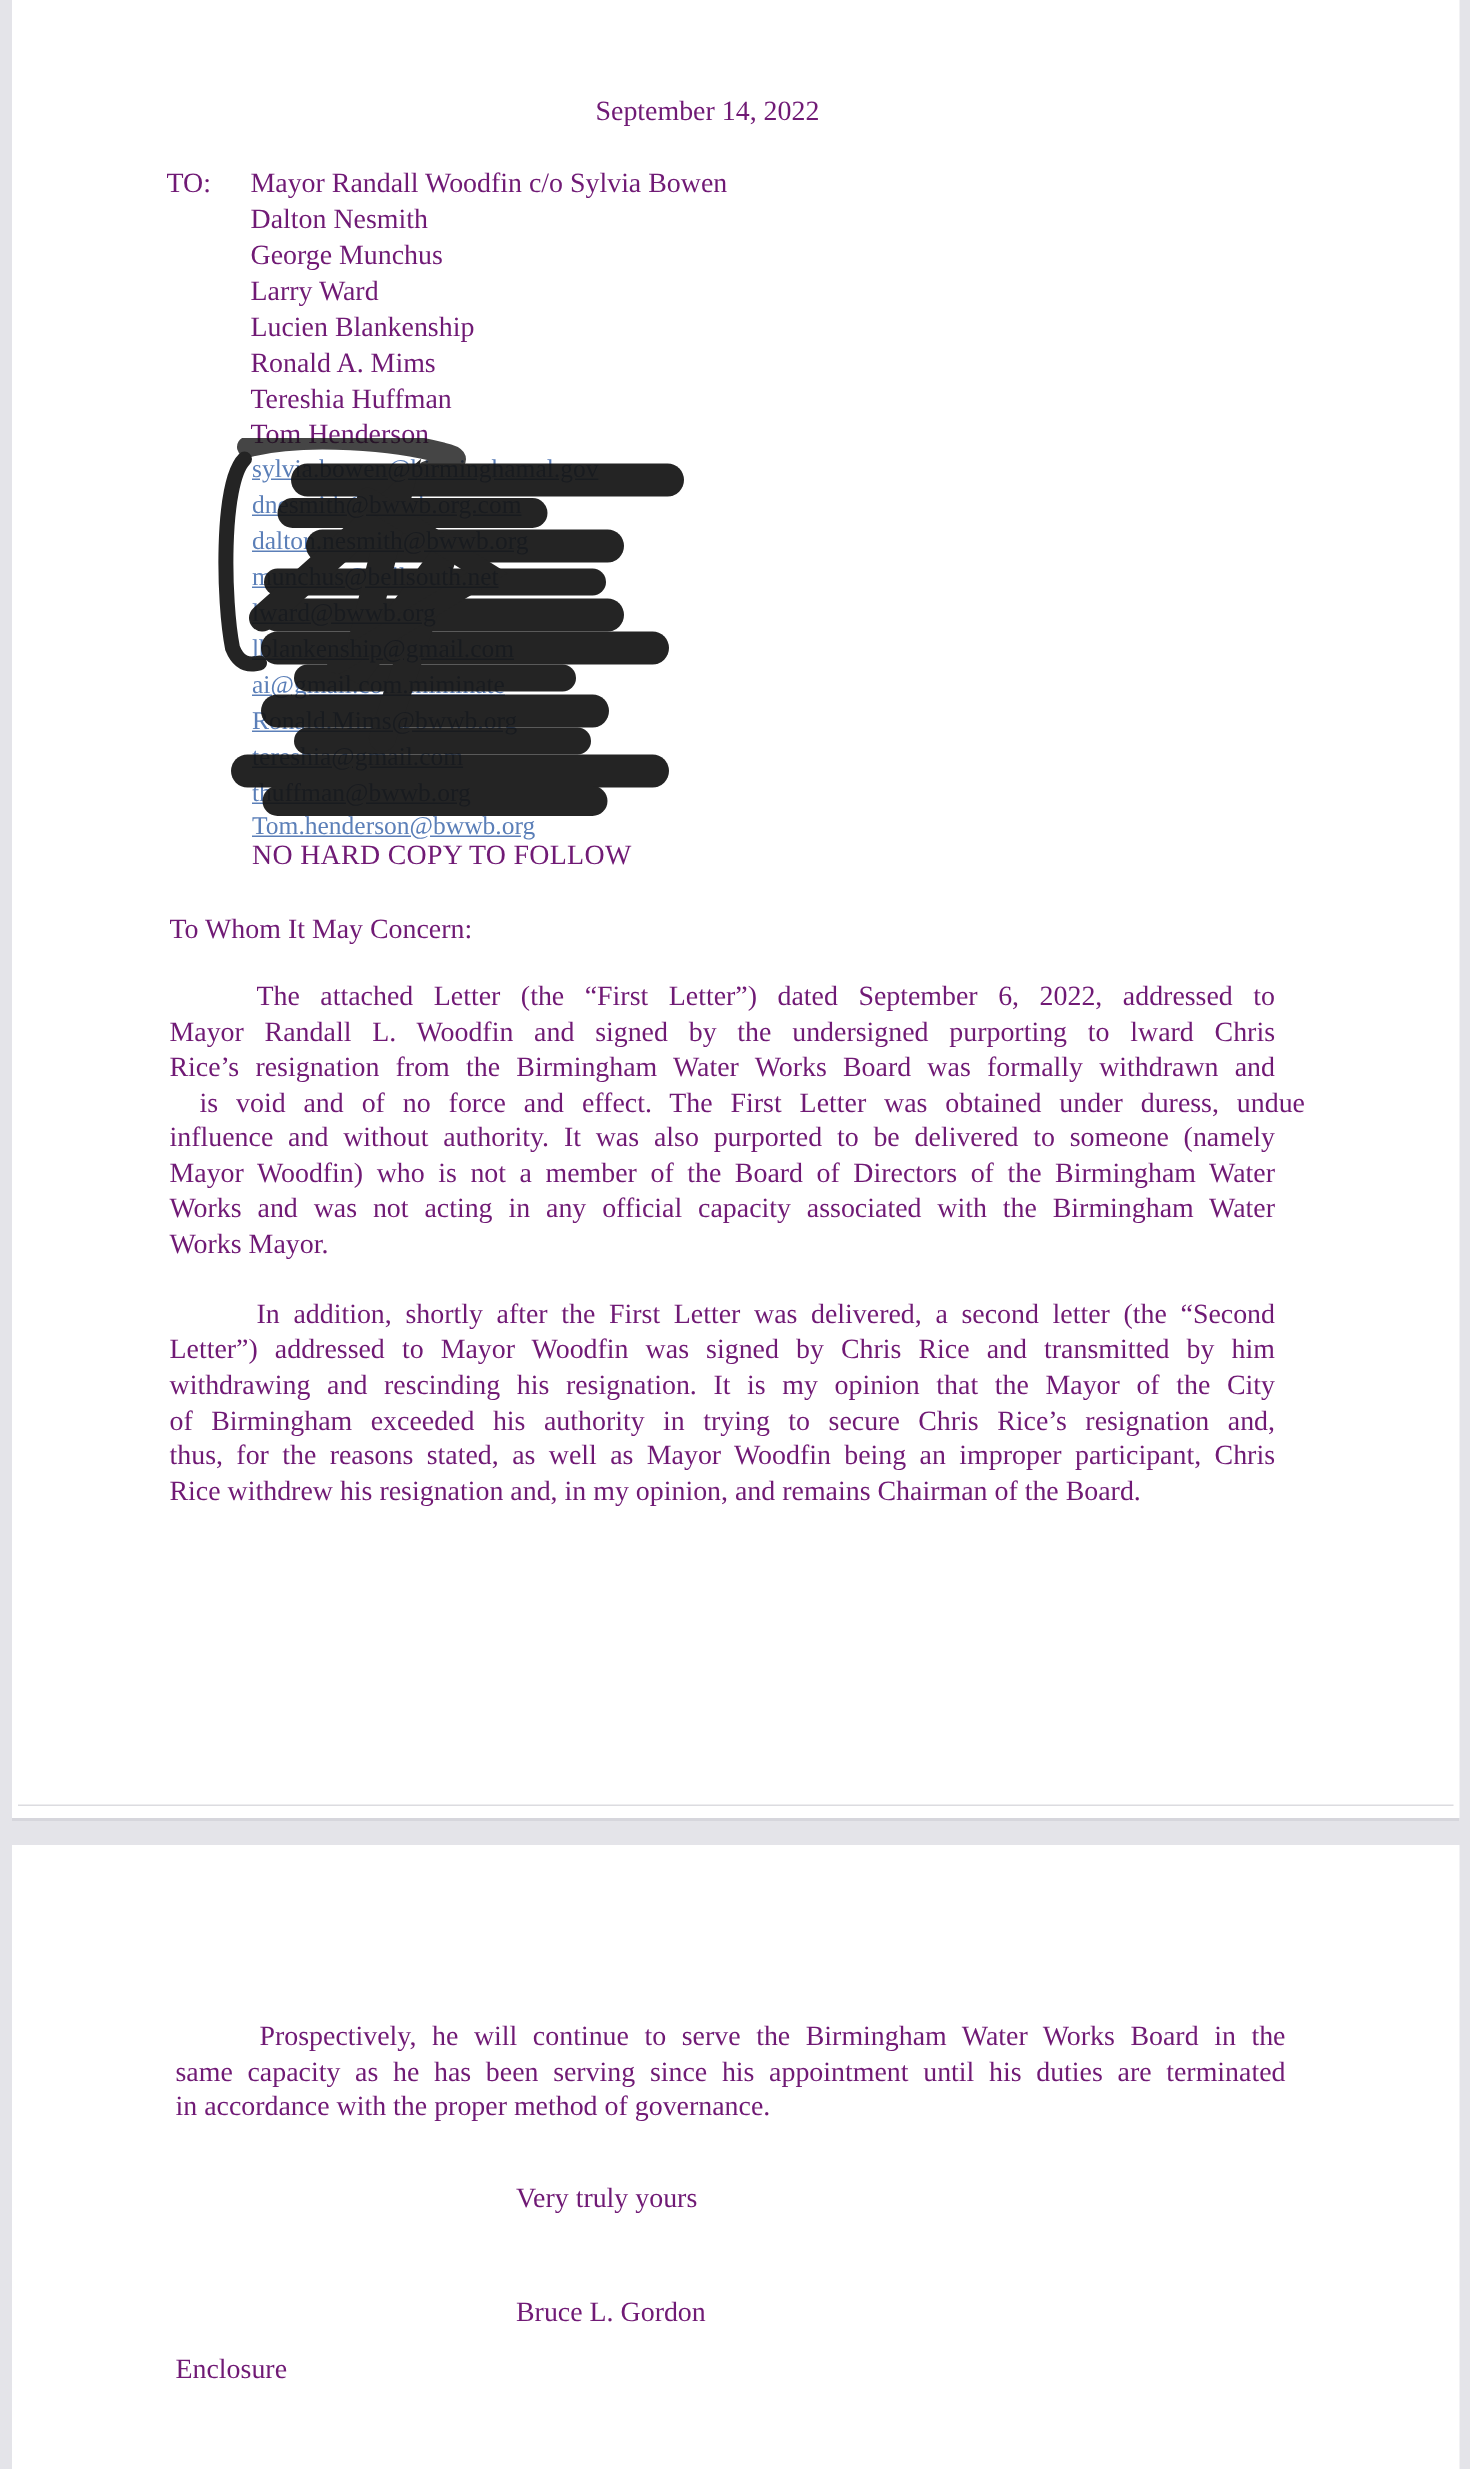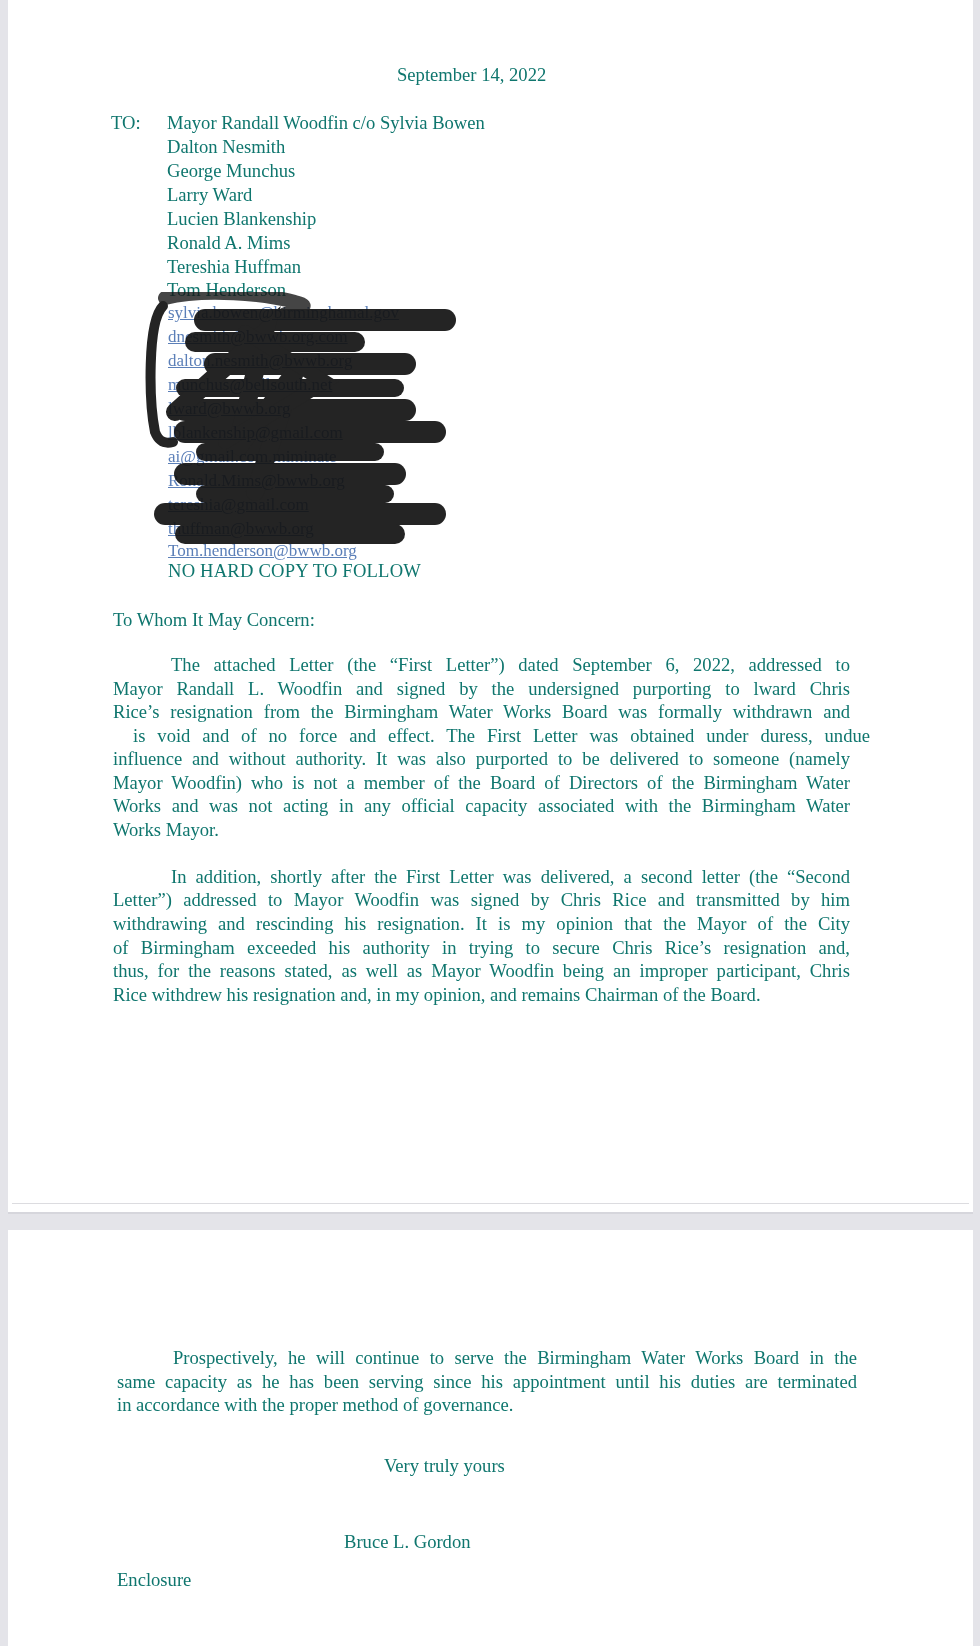--- a/index.html
+++ b/index.html
@@ -8,21 +8,21 @@
     background: #e4e4e9;
     font-family: "Liberation Serif", "DejaVu Serif", serif;
     color: #2a2a2a;
   }
   .page {
     position: absolute; background: #ffffff;
   }
   #page1 { left: 8px; top: 0; width: 965px; height: 1212px; border-bottom: 2px solid #d6d6dc; }
   #page1 .inner-rule { position:absolute; left: 4px; right: 4px; bottom: 8px; height: 1px; background:#dcdce0; }
   #page2 { left: 8px; top: 1230px; width: 965px; height: 416px; }
-  .t { position: absolute; font-size: 18.6px; line-height: 22px; white-space: nowrap; color: #0f766e; }
+  .t { position: absolute; font-size: 18.6px; line-height: 22px; white-space: nowrap; color: #701a75; }
   .just { text-align: justify; text-align-last: justify; white-space: normal; }
   .bold { font-weight: normal; letter-spacing: 0.2px; }
   .redact {
     position: absolute; left: 145px; top: 292px; width: 320px; height: 262px;
   }
   .email {
     position: absolute; font-size: 17px; line-height: 20px; color: #5b7fb8;
     text-decoration: underline; white-space: nowrap;
   }
 </style>
@@ -102,15 +102,15 @@
 </div>
 
 <div class="page" id="page2"></div>
 
 <div>
   <div class="t just" style="left:173px; top:1347px; width:684px;">Prospectively, he will continue to serve the Birmingham Water Works Board in the</div>
   <div class="t just" style="left:117px; top:1371px; width:740px;">same capacity as he has been serving since his appointment until his duties are terminated</div>
   <div class="t" style="left:117px; top:1394px;">in accordance with the proper method of governance.</div>
 </div>
 
-<div class="t" style="left:344px; top:1455px;margin-left:40px;">Very truly yours</div>
+<div class="t" style="left:344px; top:1455px;">Very truly yours</div>
 <div class="t" style="left:344px; top:1531px;">Bruce L. Gordon</div>
 <div class="t" style="left:117px; top:1569px;">Enclosure</div>
 
 </body></html>

